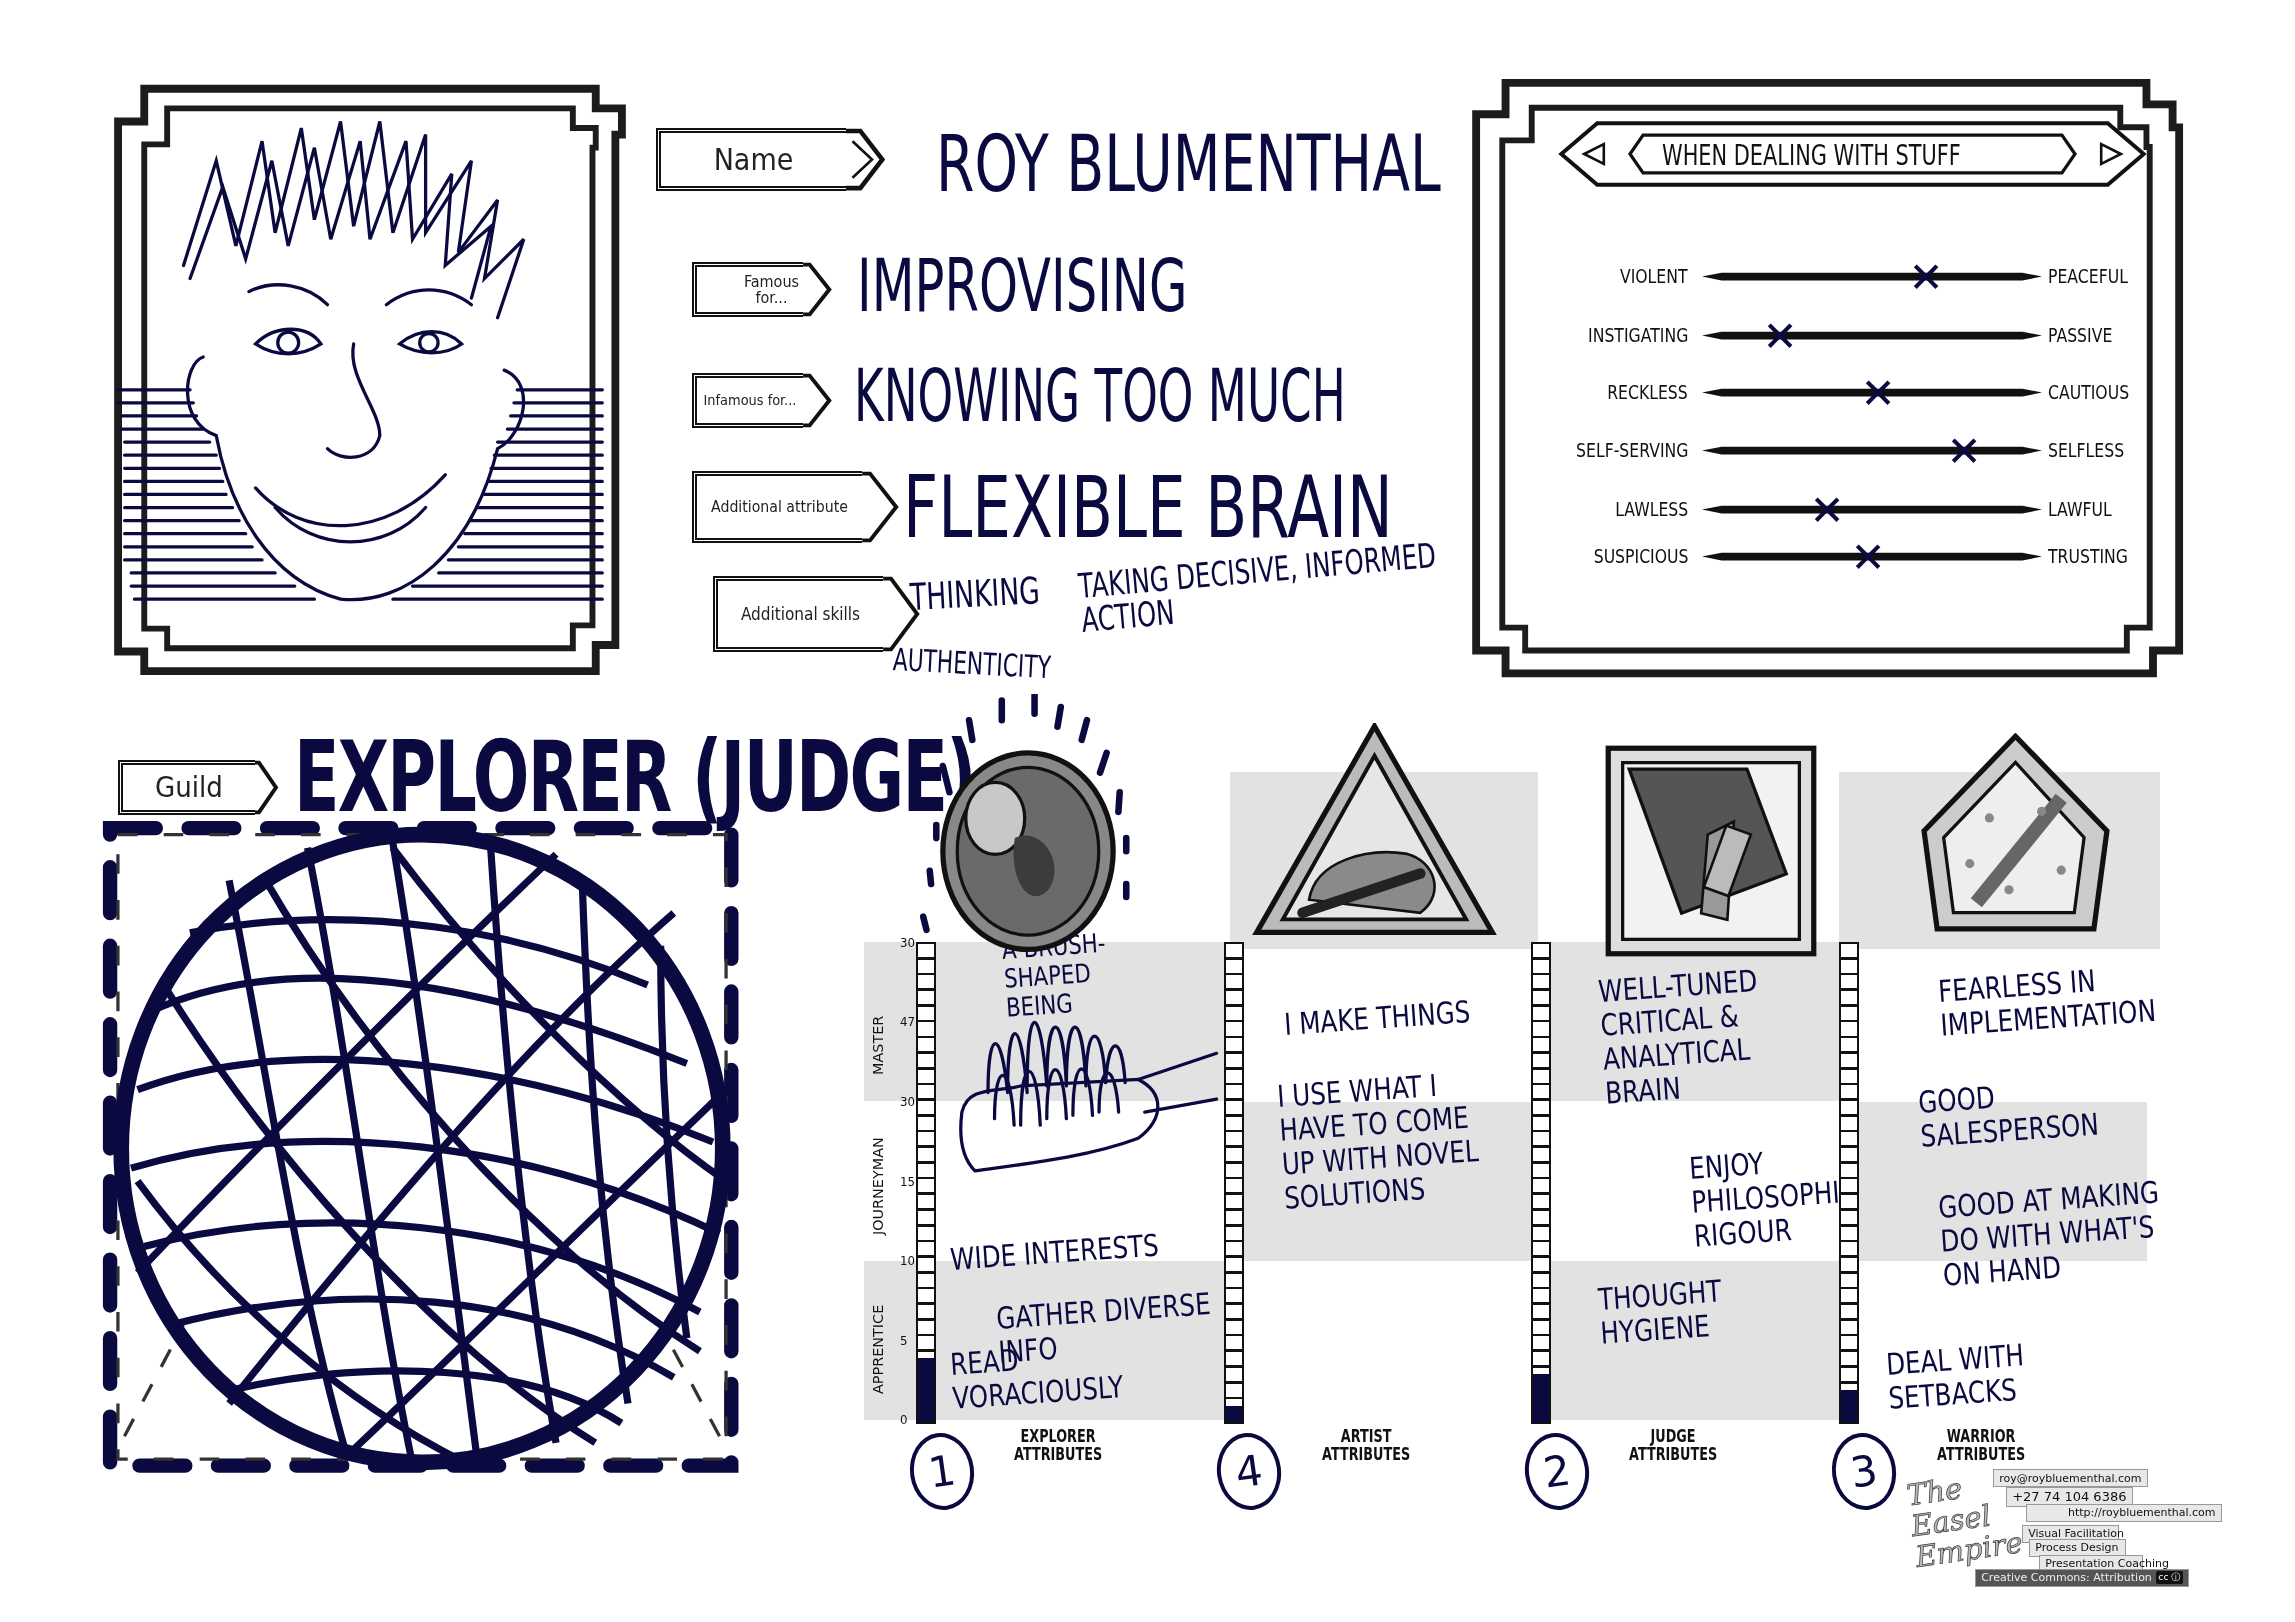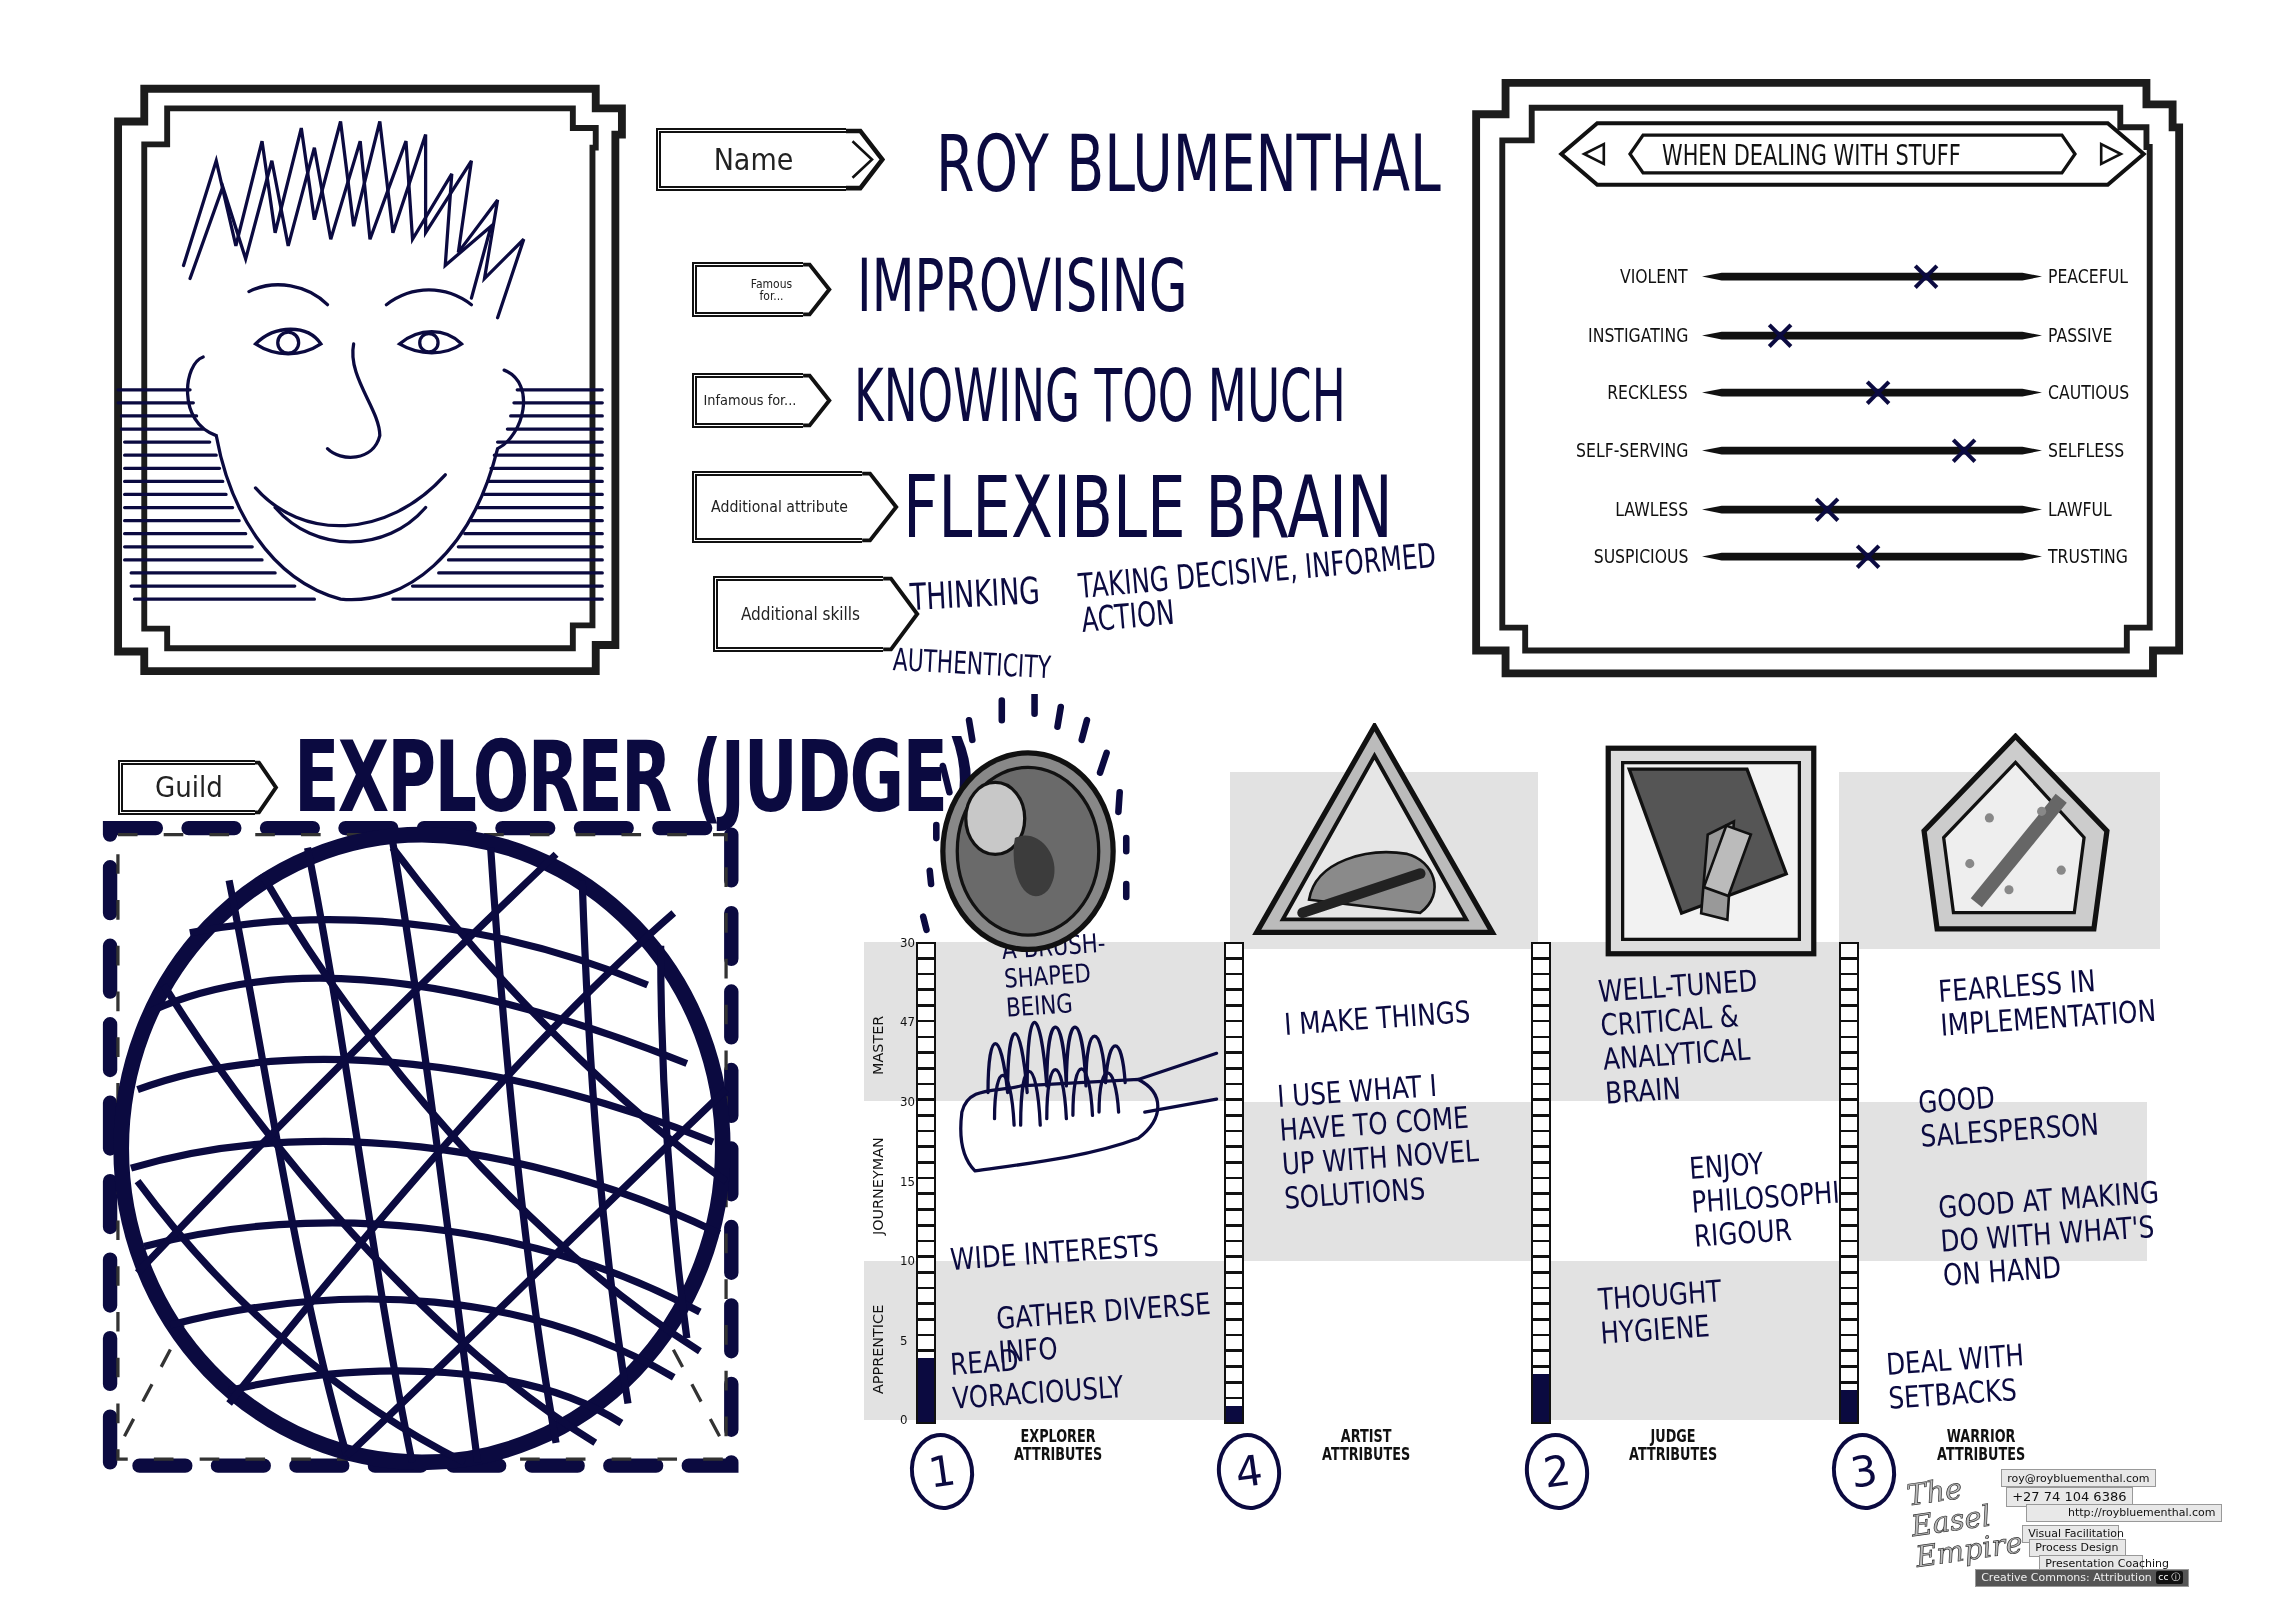--- a/index.html
+++ b/index.html
@@ -81,21 +81,21 @@
 <div class="tag" style="left:656px;top:128px;height:63px;">
   <div class="box" style="width:190px;font-size:30px;">Name</div>
   <svg width="39" height="63" viewBox="0 0 60 96">
       <path d="M0 4 L22 4 L56 48 L22 92 L0 92" fill="#fff" stroke="#111" stroke-width="7"></path>
       <path d="M10 20 L40 48 L10 76" fill="none" stroke="#111" stroke-width="4"></path>
     </svg>
 </div>
 <div class="value" style="left:936px;top:118px;font-size:79px;transform:scaleX(0.7);">Roy Blumenthal</div>
 
 <div class="tag" style="left:692px;top:262px;height:55px;">
-  <div class="box" style="width:111px;font-size:12px;padding-left:43px;">Famous for...</div>
+  <div class="box" style="width:111px;font-size:16px;padding-left:43px;">Famous for...</div>
   <svg width="29" height="55" viewBox="0 0 44 84">
       <path d="M0 4 L10 4 L40 42 L10 80 L0 80" fill="#fff" stroke="#111" stroke-width="6"></path>
     </svg>
 </div>
 <div class="value" style="left:857px;top:243px;font-size:73px;transform:scaleX(0.68);">Improvising</div>
 
 <div class="tag" style="left:692px;top:373px;height:55px;">
   <div class="box" style="width:111px;font-size:14.4px;">Infamous for...</div>
   <svg width="29" height="55" viewBox="0 0 44 84">
       <path d="M0 4 L10 4 L40 42 L10 80 L0 80" fill="#fff" stroke="#111" stroke-width="6"></path>
@@ -320,21 +320,21 @@
   <g fill="none" stroke="#0b0a40" stroke-width="5" stroke-linecap="round">
     <path d="M10 190 C20 150 60 160 100 150 L280 140 C320 160 320 200 280 230 C200 260 100 270 30 280 C10 260 5 230 10 190Z"></path>
     <path d="M280 140 L400 100 M290 190 L400 170"></path>
     <path d="M50 160 C50 60 70 60 80 160 M80 160 C80 40 100 40 110 160 M110 150 C110 20 130 20 140 150 M140 150 C140 30 165 30 170 150 M170 150 C170 30 195 30 200 150 M200 145 C200 50 225 50 230 145 M230 145 C235 70 255 70 260 145"></path>
     <path d="M60 200 C60 110 85 110 90 210 M100 210 C100 100 125 100 130 210 M140 200 C140 100 165 100 170 200 M180 195 C180 100 205 100 210 195 M220 190 C220 110 245 110 250 190"></path>
   </g>
 </svg>
 
 <div class="abs" style="left:1911px;top:1466px;width:236px;height:131px;">
   <div class="abs" style="left:0;top:6.5px;width:105px;font-family:'DejaVu Serif', serif;font-style:italic;font-size:29px;line-height:31px;color:#bbb;-webkit-text-stroke:0.7px #333;white-space:normal;transform:rotate(-8deg);">The Easel Empire</div>
-  <div class="footer-strip" style="left:82px;top:3.3px;margin-left:8px;">roy@roybluementhal.com</div>
+  <div class="footer-strip" style="left:82px;top:3.3px;">roy@roybluementhal.com</div>
   <div class="footer-strip" style="left:95px;top:21px;font-size:13px;">+27 74 104 6386</div>
   <div class="footer-strip" style="left:115px;top:38px;padding-left:41px;">http://roybluementhal.com</div>
   <div class="footer-strip" style="left:111px;top:59px;width:85px;">Visual Facilitation</div>
   <div class="footer-strip" style="left:118px;top:73px;width:85px;">Process Design</div>
   <div class="footer-strip" style="left:128px;top:89px;width:92px;">Presentation Coaching</div>
   <div class="footer-strip" style="left:64px;top:103px;background:#555;color:#eee;display:flex;align-items:center;gap:3.9px;">
     <span>Creative Commons: Attribution</span>
     <span style="background:#111;color:#fff;border-radius:2px;padding:0 2.6px;font-size:9.2px;">cc ⓘ</span>
   </div>
 </div>

